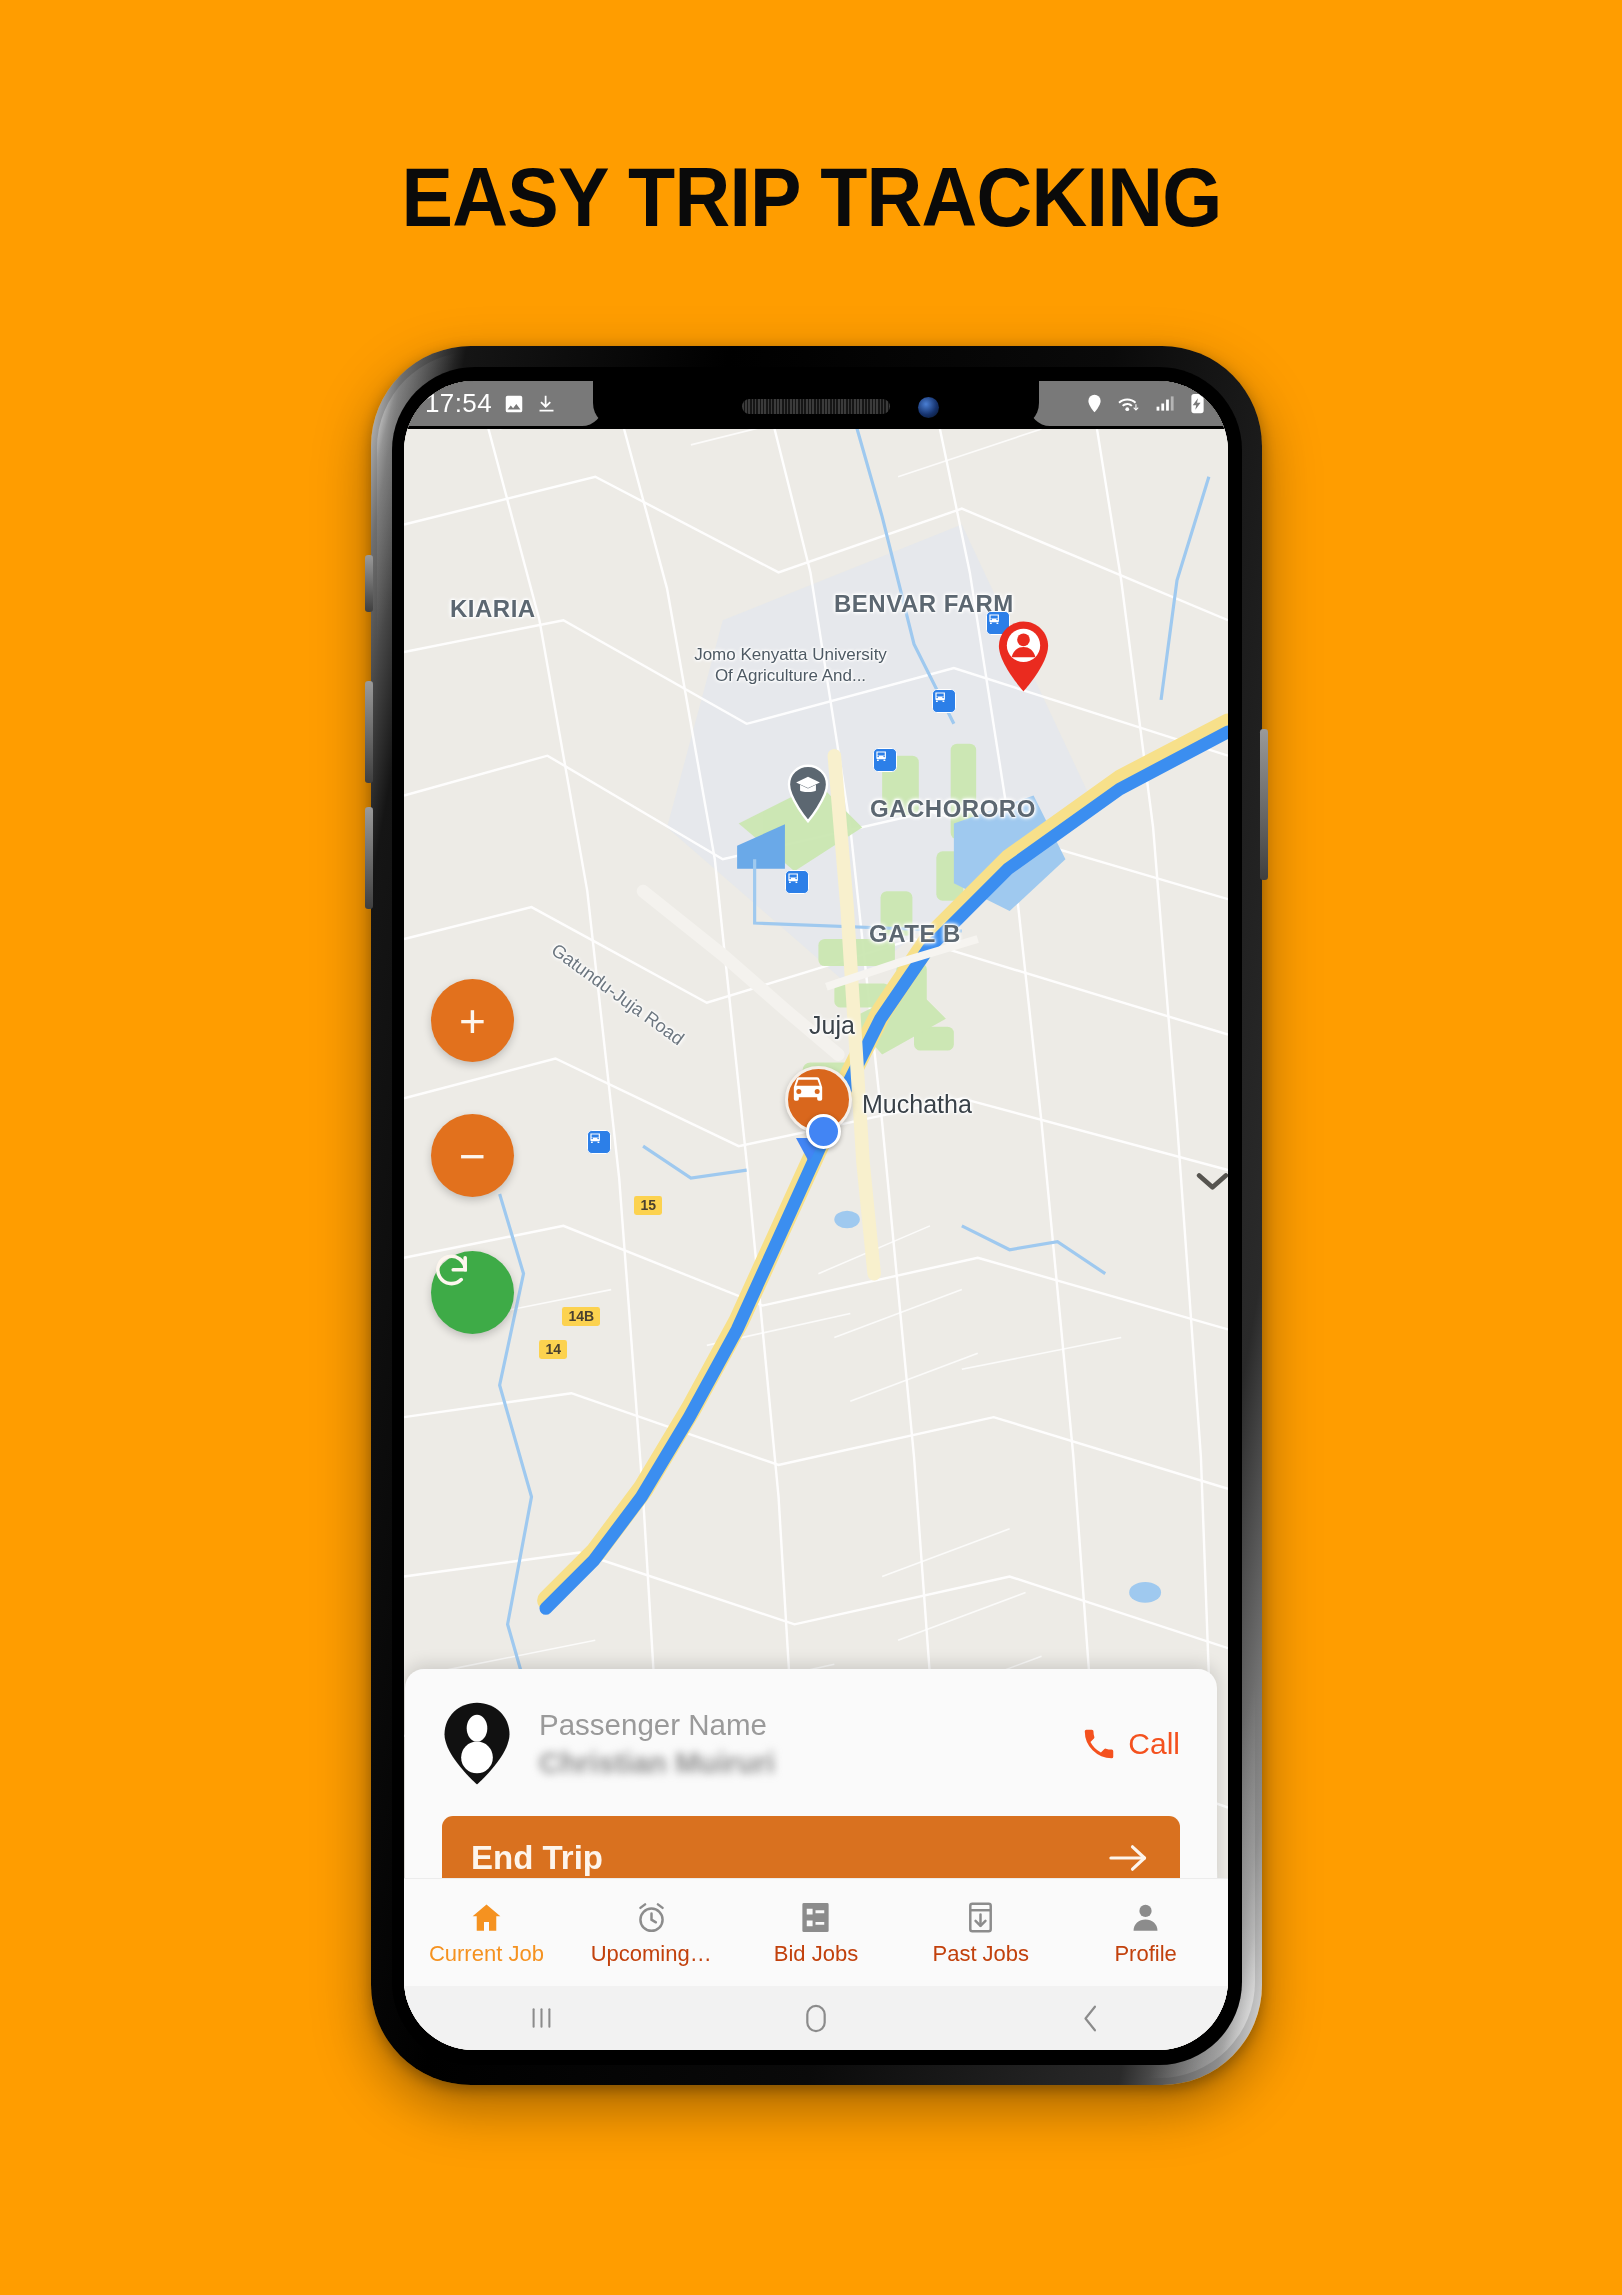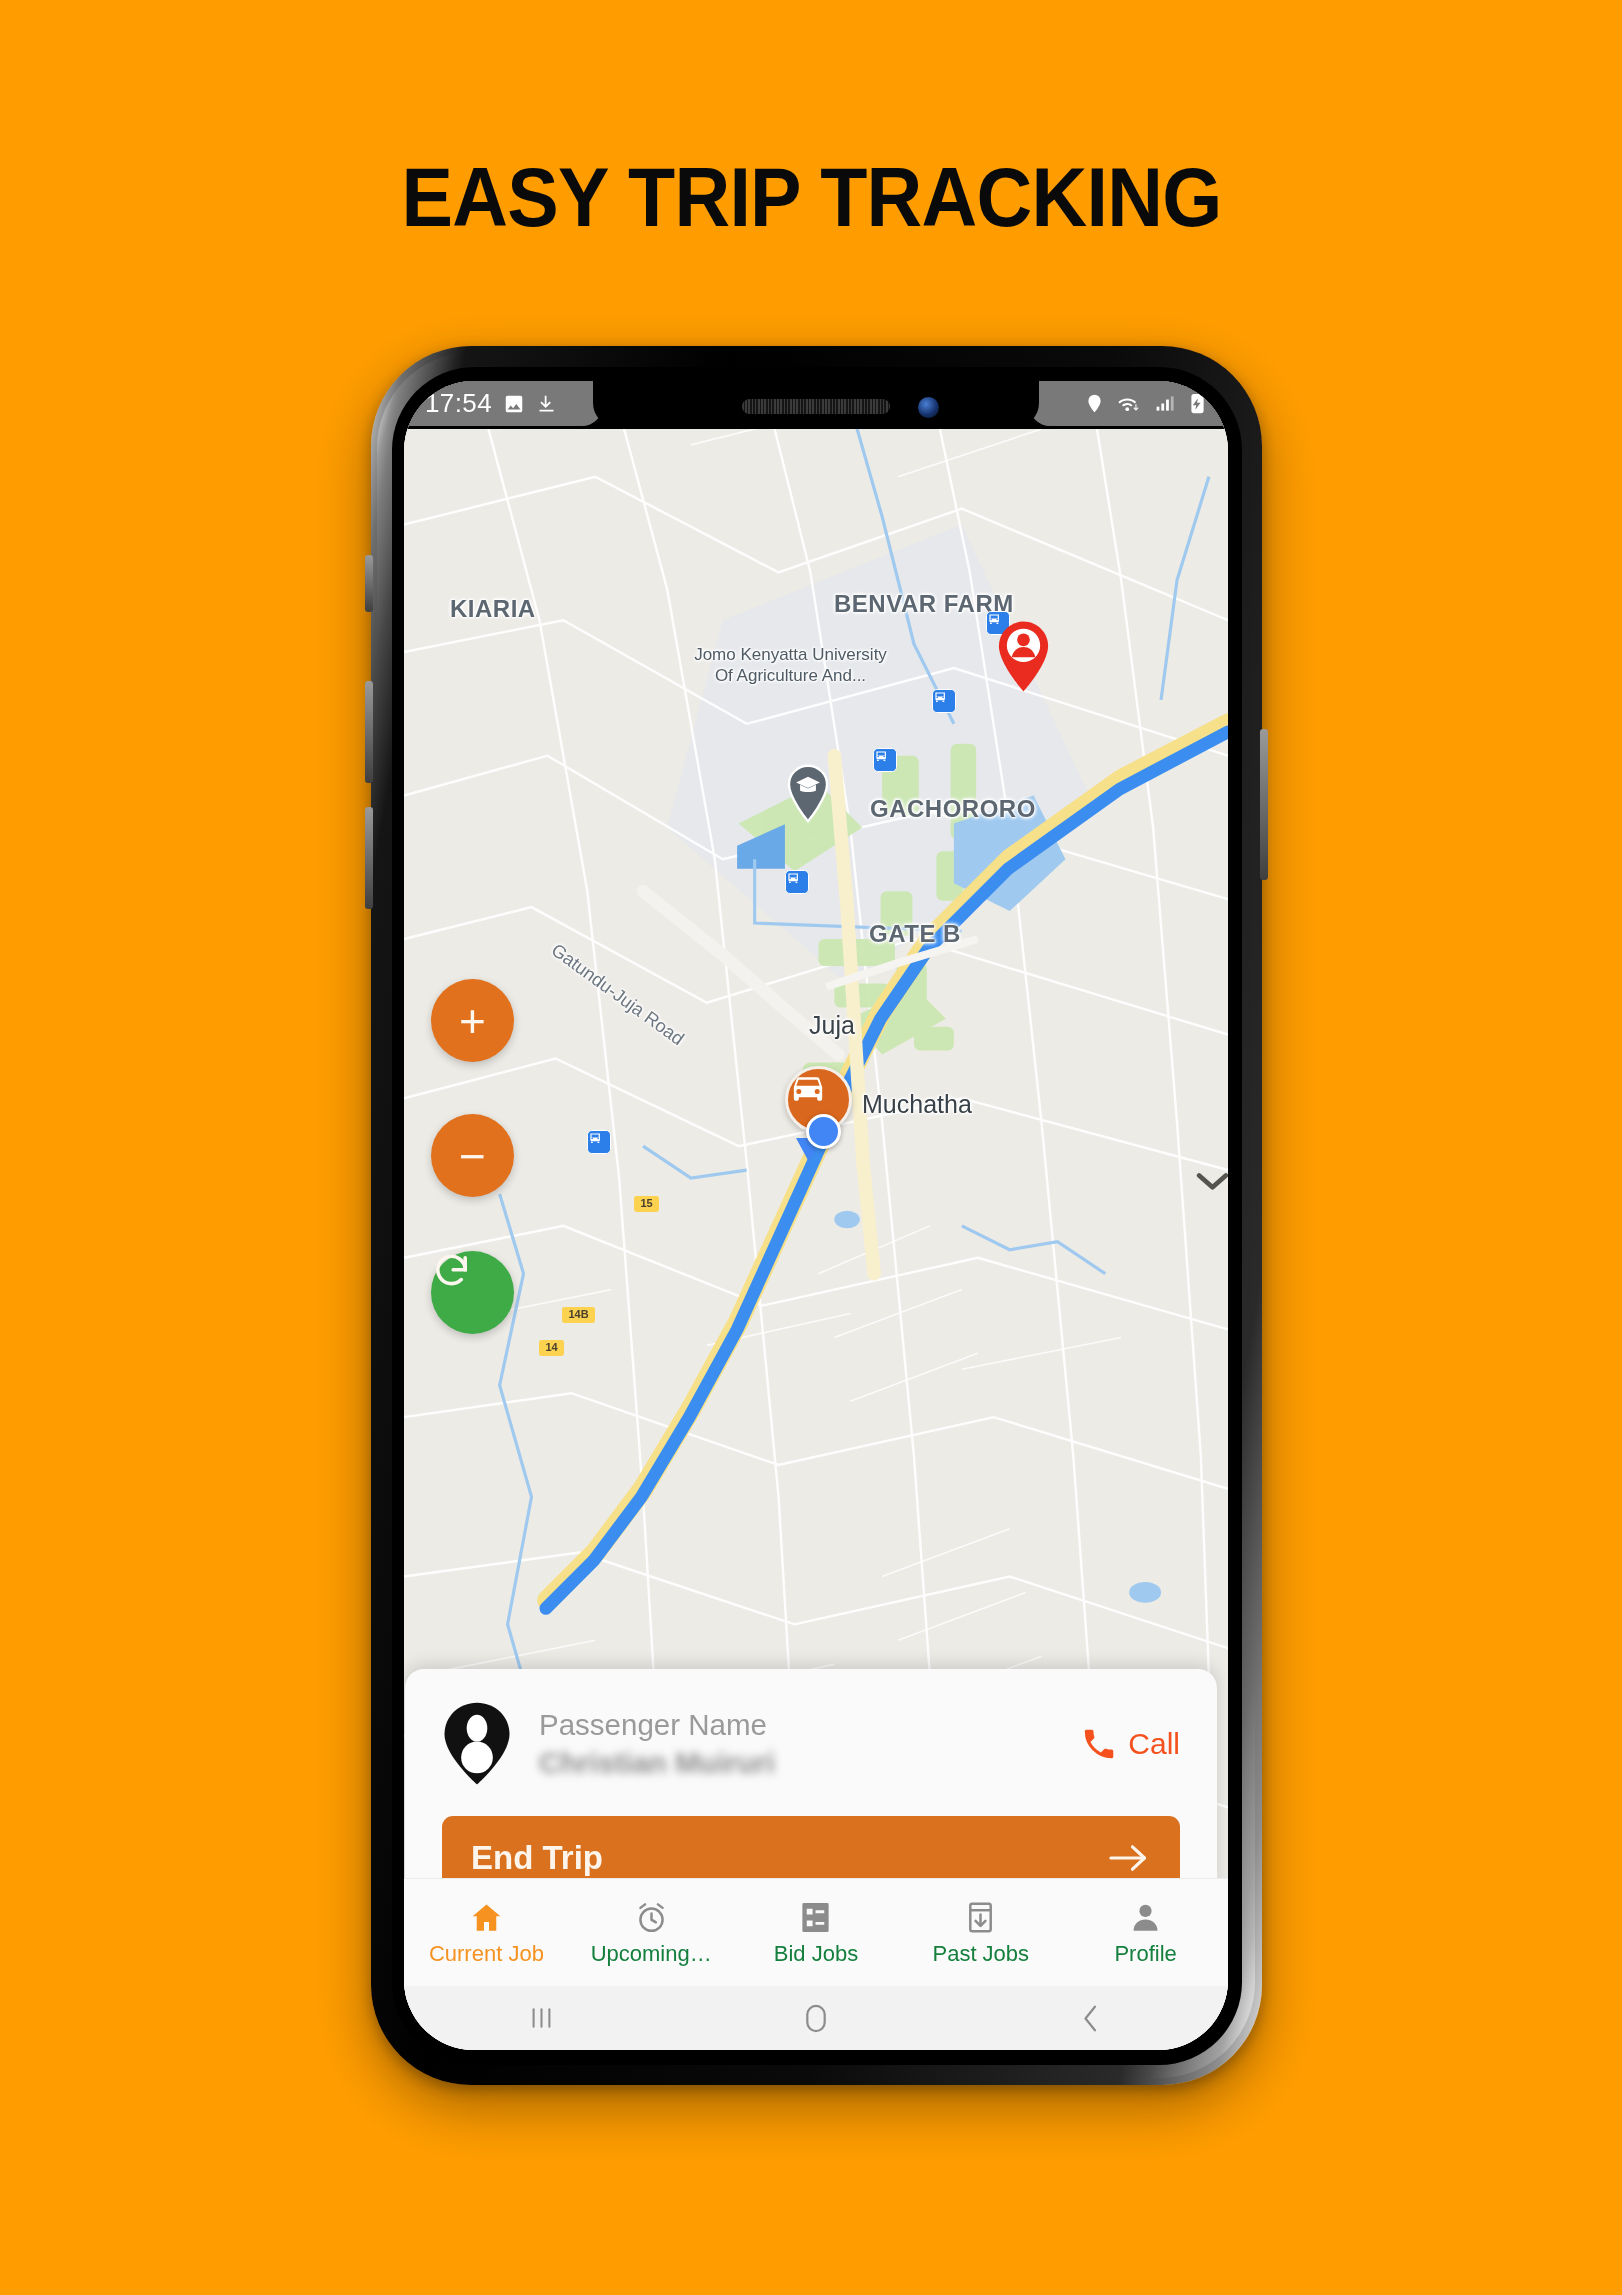--- a/index.html
+++ b/index.html
@@ -116,21 +116,21 @@
   .lbl-area{ font-size:24px; font-weight:bold; letter-spacing:0.5px; }
   .lbl-poi{ font-size:17px; color:#4e5a64; text-align:center; line-height:1.24; white-space:normal; }
   .lbl-town{ font-size:25px; color:#3a4249; }
   .lbl-road{ font-size:18.3px; color:#6d7780; font-weight:500; }
 
   
   .shield{
     position:absolute;
     background:#fcd24f;
     color:#4a4030;
-    font-size:11px; font-weight:600;
+    font-size:14px; font-weight:600;
     padding:2.4px 6.4px;
     border-radius:2.4px;
     line-height:1;
   }
   
   .busicon{
     position:absolute;
     width:24px;height:24px;border-radius:4.8px;
     background:#2c7fe8;
     display:flex;align-items:center;justify-content:center;
@@ -236,21 +236,21 @@
     height:110px; background:#fafafa;
     display:flex; align-items:center;
     border-top:0.8px solid #ececec;
     z-index:25;
   }
   .navitem{
     flex:1 1 0; display:flex; flex-direction:column;
     align-items:center; justify-content:center; gap:6.4px;
     cursor:pointer;
   }
-  .navlabel{ font-size:22px; color:#15803d; white-space:nowrap; }
+  .navlabel{ font-size:22px; color:#c2410c; white-space:nowrap; }
   .navitem.active .navlabel{ color:#f59220; }
 
   
   .androidnav{
     position:absolute; left:0; right:0; bottom:0;
     height:64px; background:#f2f2f2;
     display:flex; align-items:center; justify-content:space-around;
     z-index:25;
   }
   .anbtn{ cursor:pointer; display:flex; align-items:center; justify-content:center; width:96px;}

